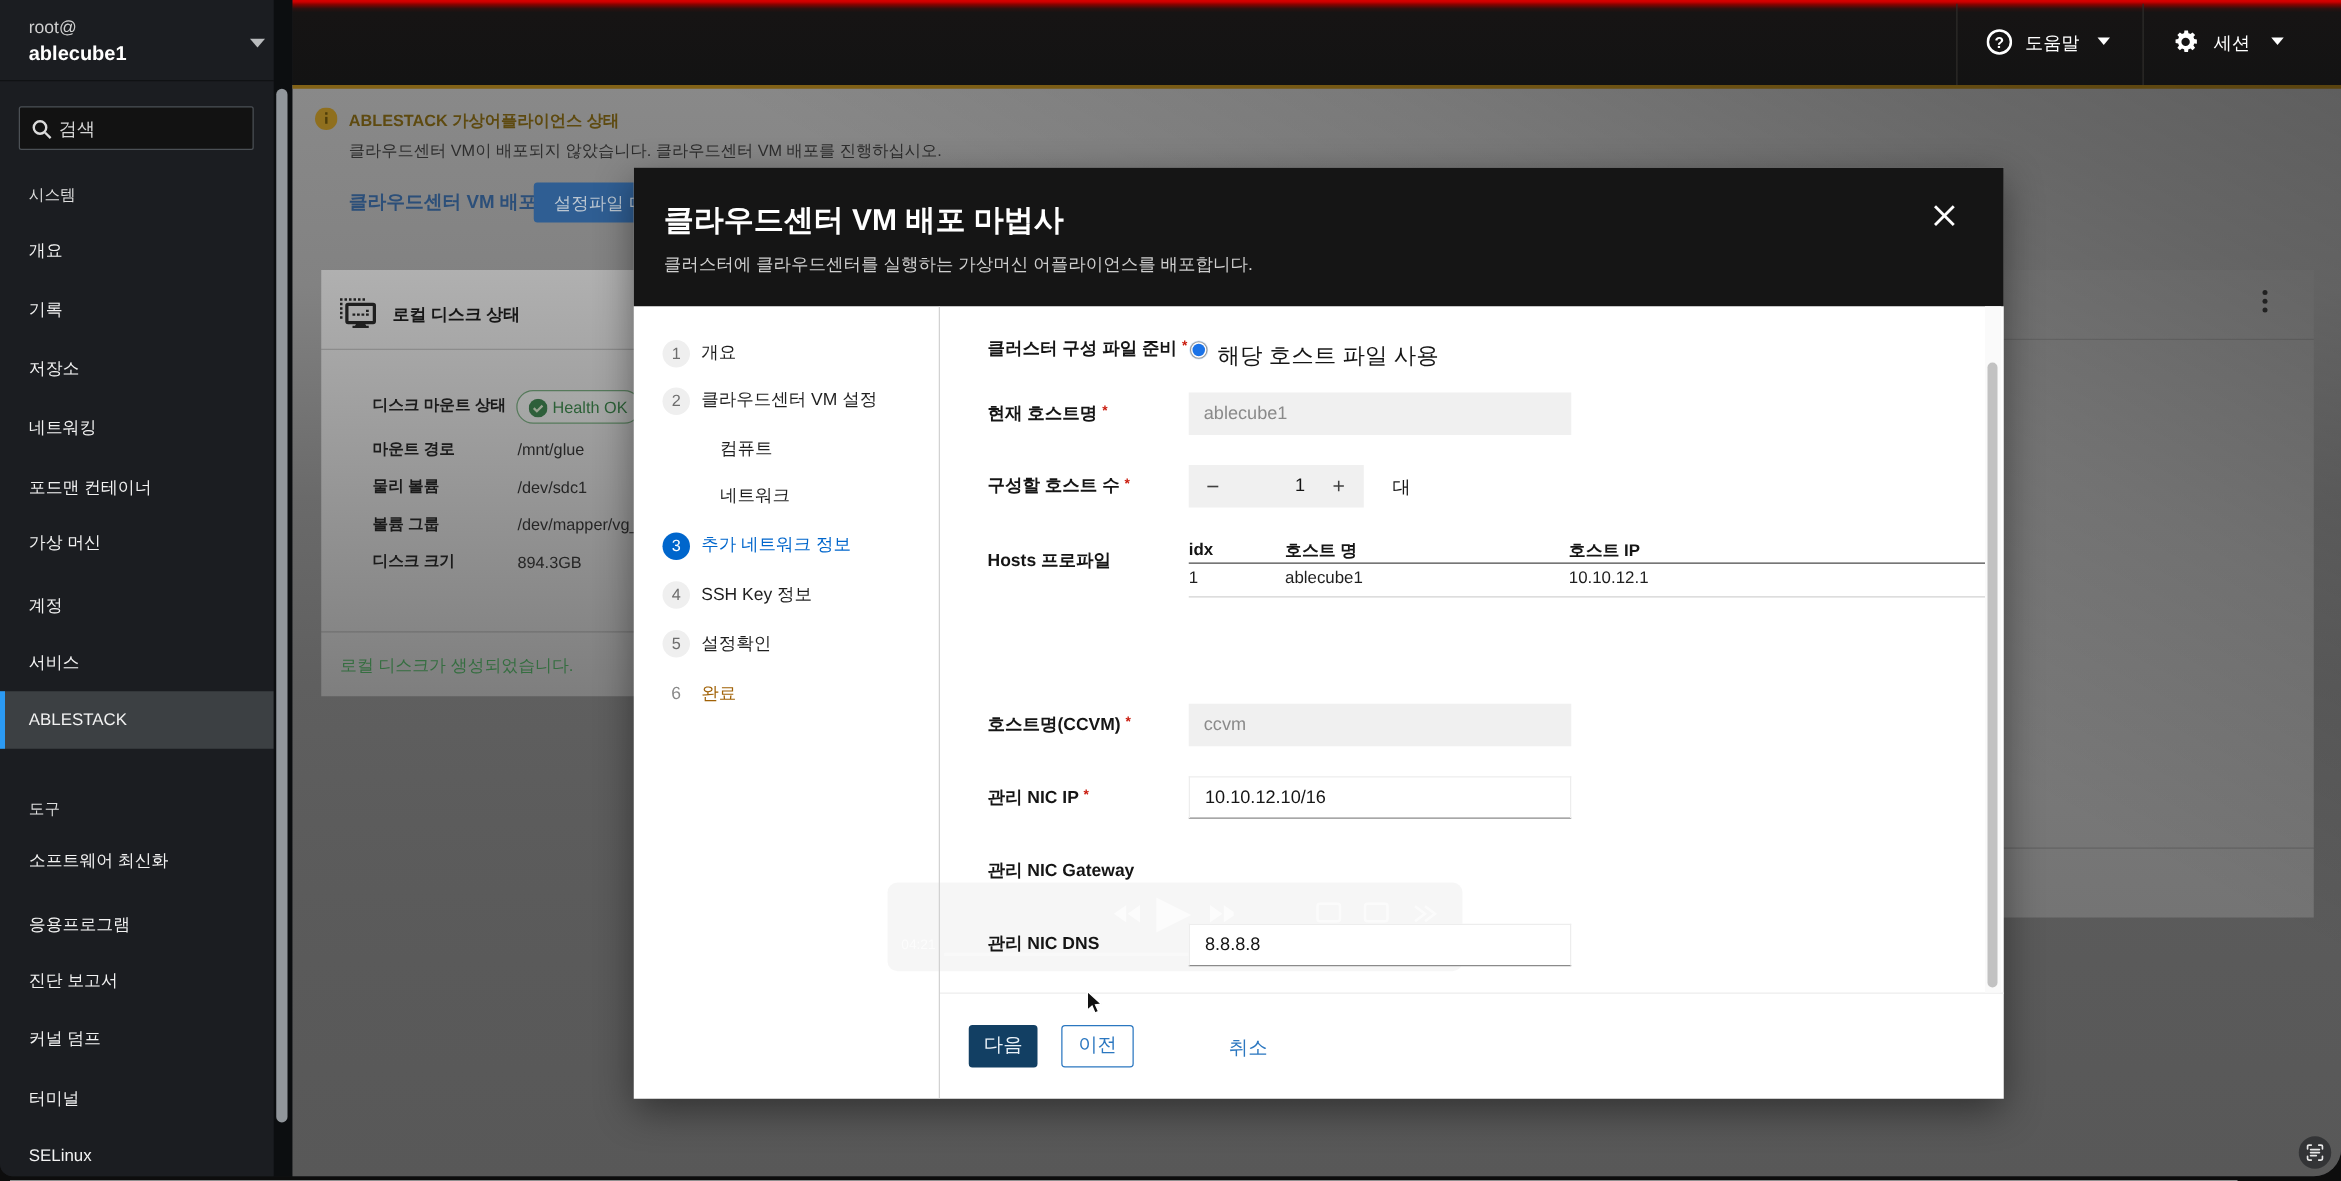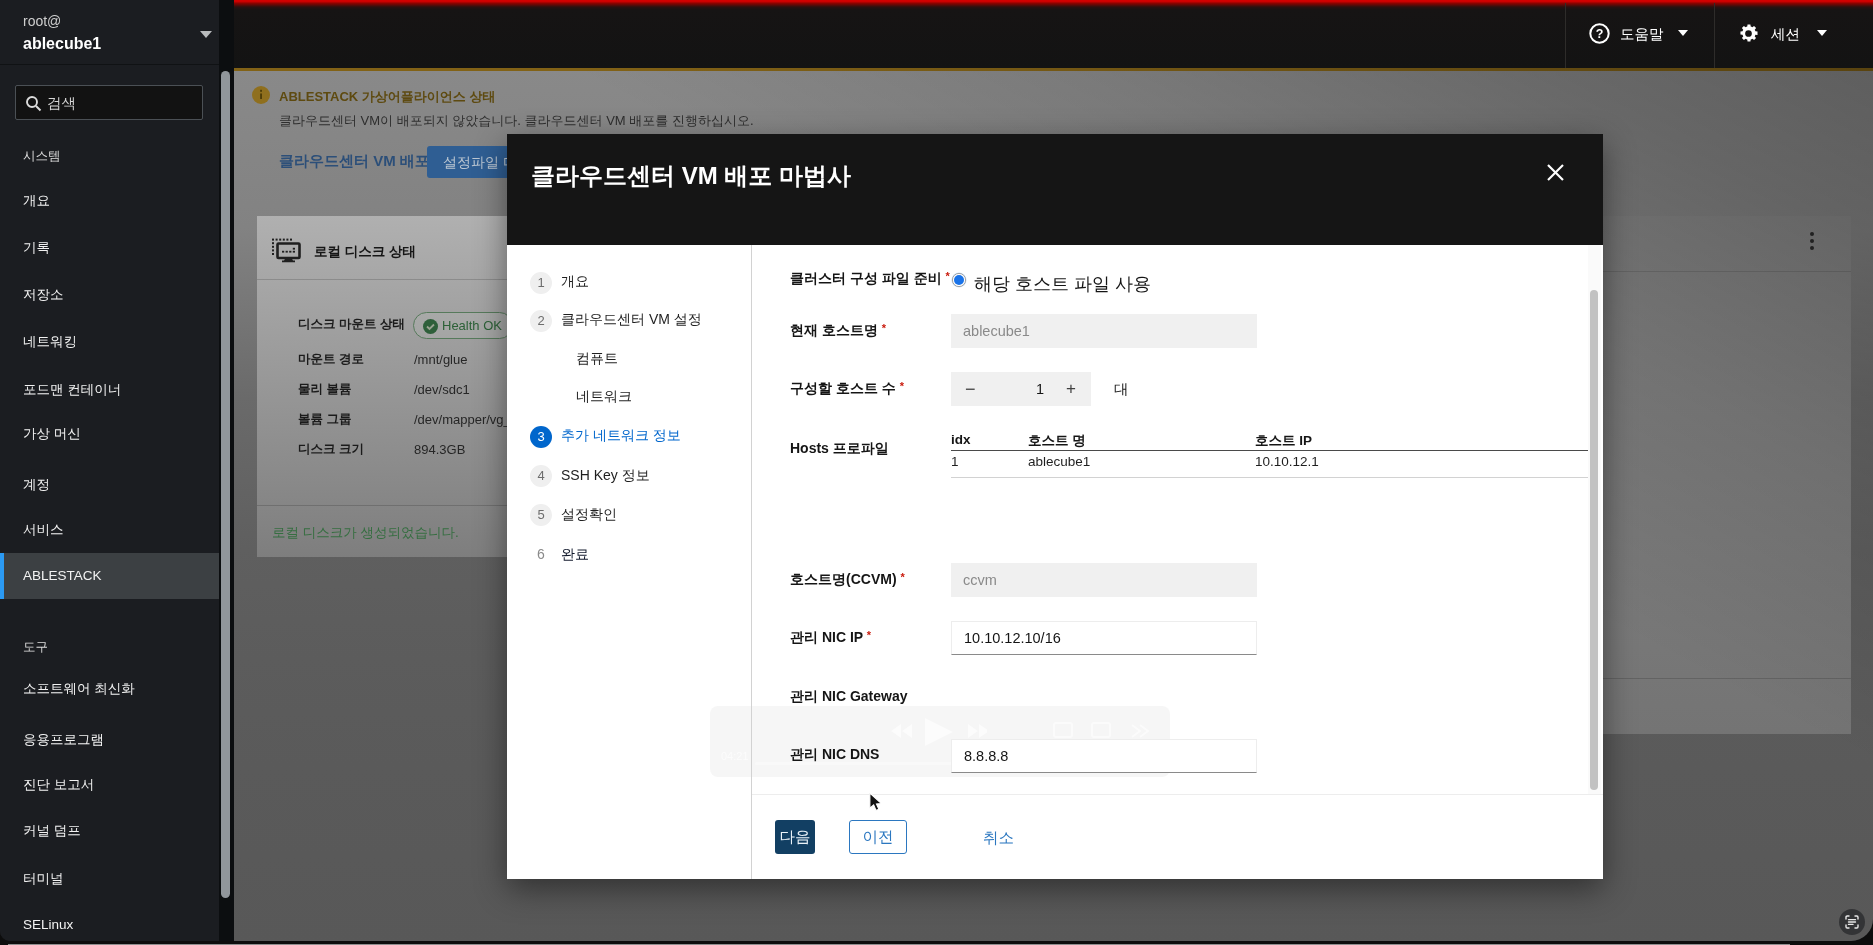--- a/index.html
+++ b/index.html
@@ -57,21 +57,21 @@
   .stepc.on { background:#0066cc; color:#fff; }
   .stepl { left:54px; font-size:14px; color:#1f1f1f; }
   .stepl.on { color:#0066cc; }
   .stepsub { left:69px; font-size:14px; color:#1f1f1f; }
   .flbl { left:283px; font-size:14px; font-weight:bold; color:#151515; }
   .req { color:#c9190b; font-size:11px; vertical-align:3px; font-weight:bold; }
   .finput { left:444px; width:306px; height:34px; font-size:14.5px; }
   .fgray { background:#f0f0f0; color:#8a8a8a; line-height:34px; padding-left:12px; }
   .fwhite { background:#fff; color:#151515; line-height:32px; padding-left:12px; border:1px solid #ededed; border-bottom:1px solid #8a8a8a; }
   .m-foot-border { left:245px; top:660px; width:851px; height:1px; background:#ededed; }
-  .btn-next { left:268px; top:686px; width:40px; height:34px; background:#123f63; border-radius:3px; color:#eaf2f8; font-size:15.5px; line-height:34px; text-align:center; }
+  .btn-next { left:268px; top:686px; width:55px; height:34px; background:#123f63; border-radius:3px; color:#eaf2f8; font-size:15.5px; line-height:34px; text-align:center; }
   .btn-prev { left:342px; top:686px; width:58px; height:34px; background:#fff; border:1px solid #2b77c0; border-radius:3px; color:#2b77c0; font-size:15.5px; line-height:32px; text-align:center; }
   .btn-cancel { left:476px; top:694px; font-size:15.5px; color:#2b77c0; }
   .sb-track { left:1081px; top:111px; width:13px; height:549px; background:#fafafa; }
   .sb-thumb { left:1083px; top:156px; width:8px; height:500px; background:#c2c2c2; border-radius:4px; }
 </style>
 </head>
 <body>
 <div class="page">
 
   <div class="abs sidebar">
@@ -181,20 +181,21 @@
       <div class="abs c-divider" style="left:0;top:55px;width:783px;background:rgba(0,0,0,0.12)"></div>
       <div class="abs" style="left:742px;top:16px;width:4px;height:4px;border-radius:50%;background:#2a2a2a;box-shadow:0 7px 0 #2a2a2a,0 14px 0 #2a2a2a"></div>
       <div class="abs c-divider" style="left:0;top:462px;width:783px"></div>
     </div>
     <div class="abs" style="left:0;top:0;width:1639px;height:877px;background:linear-gradient(to top right, rgba(0,0,0,0) 60%, rgba(0,0,0,0.11) 76%, rgba(0,0,0,0.24) 90%, rgba(0,0,0,0.31) 100%)"></div>
   </div>
 
   <div class="abs modal">
     <div class="abs m-head">
       <div class="abs m-title">클라우드센터 VM 배포 마법사</div>
+      <div class="abs m-sub">클러스터에 클라우드센터를 실행하는 가상머신 어플라이언스를 배포합니다.</div>
       <svg class="abs" style="left:1040px;top:30px" width="17" height="17" viewBox="0 0 17 17">
           <line x1="1" y1="1" x2="16" y2="16" stroke="#fff" stroke-width="2.2"></line>
           <line x1="16" y1="1" x2="1" y2="16" stroke="#fff" stroke-width="2.2"></line>
         </svg>
     </div>
     <div class="abs m-navdiv"></div>
     <div class="abs" style="left:203px;top:572px;width:460px;height:71px;background:rgba(208,208,208,0.20);border-radius:8px"></div>
     <div class="abs" style="left:214px;top:616px;font-size:11px;color:rgba(255,255,255,0.65)">04:21</div>
     <svg class="abs" style="left:383px;top:580px" width="100" height="36" viewBox="0 0 100 36" fill="rgba(255,255,255,0.62)">
         <path d="M11 10 L1 17 L11 24 Z M22 10 L12 17 L22 24 Z"></path>
@@ -215,21 +216,21 @@
       <div class="abs stepl" style="top:177px">클라우드센터 VM 설정</div>
     <div class="abs stepsub" style="top:216px">컴퓨트</div>
     <div class="abs stepsub" style="top:254px">네트워크</div>
     <div class="abs stepc on" style="top:292px">3</div>
       <div class="abs stepl on" style="top:293px">추가 네트워크 정보</div>
     <div class="abs stepc" style="top:331px">4</div>
       <div class="abs stepl" style="top:333px">SSH Key 정보</div>
     <div class="abs stepc" style="top:370px">5</div>
       <div class="abs stepl" style="top:372px">설정확인</div>
     <div class="abs" style="left:23px;top:412px;width:22px;text-align:center;font-size:14px;color:#8a8a8a">6</div>
-      <div class="abs stepl" style="top:412px;color:#0f172a">완료</div>
+      <div class="abs stepl" style="top:412px;color:#a16207">완료</div>
 
     <div class="abs flbl" style="top:136px">클러스터 구성 파일 준비 <span class="req">*</span></div>
     <svg class="abs" style="left:444px;top:138px" width="16" height="16" viewBox="0 0 16 16">
         <circle cx="8" cy="8" r="7.6" fill="#cfe4fa"></circle>
         <circle cx="8" cy="8" r="6.6" fill="#fff" stroke="#9a9a9a" stroke-width="0.9"></circle>
         <circle cx="8" cy="8" r="5" fill="#1a73e8"></circle>
       </svg>
     <div class="abs" style="left:467px;top:138px;font-size:18px;color:#151515">해당 호스트 파일 사용</div>
 
     <div class="abs flbl" style="top:188px">현재 호스트명 <span class="req">*</span></div>

